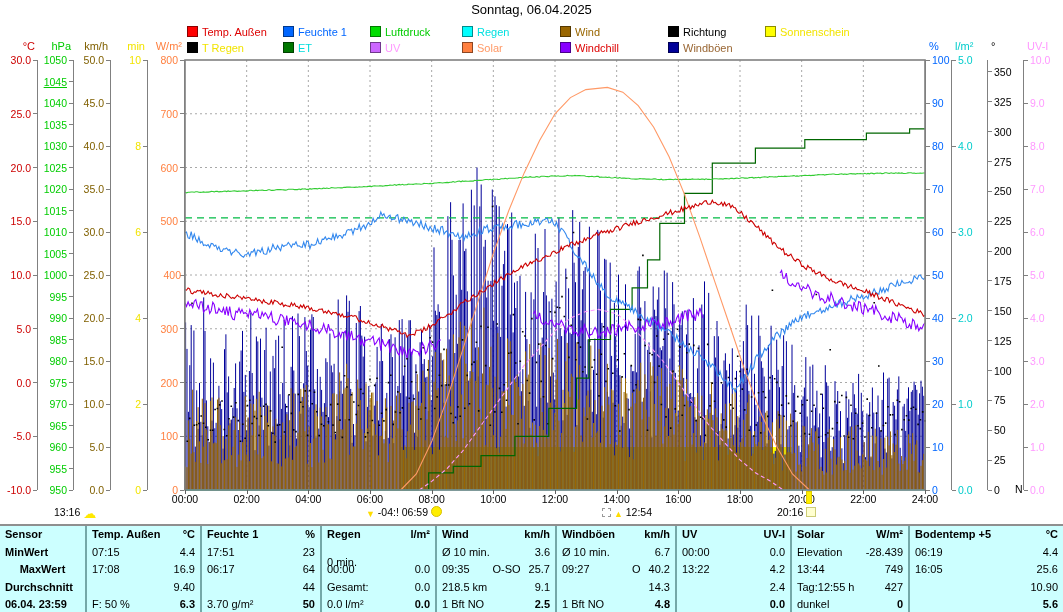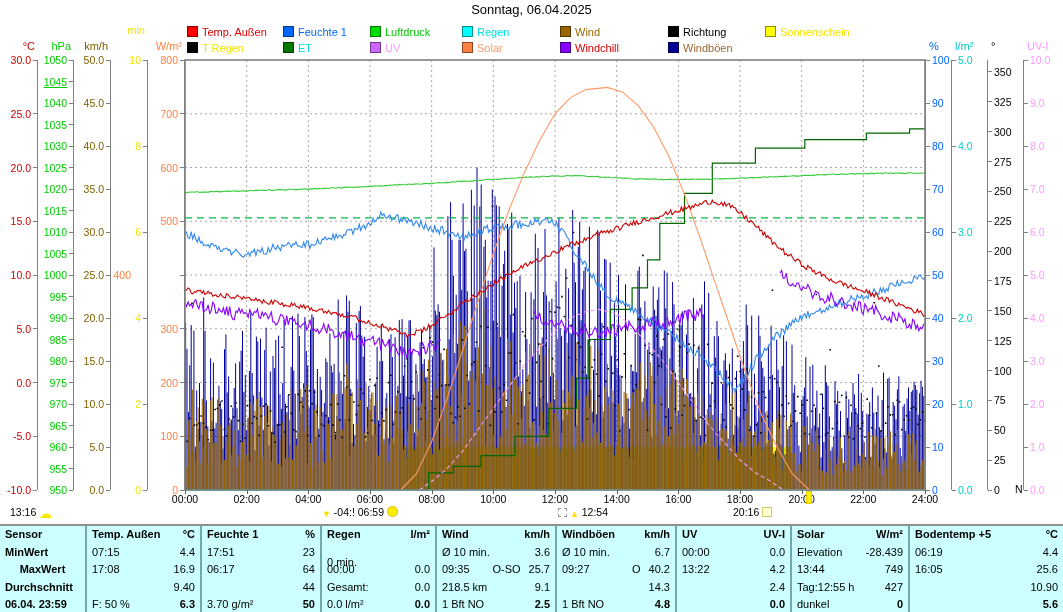--- a/index.html
+++ b/index.html
@@ -10,21 +10,21 @@
   .title{position:absolute;top:2px;left:0;width:100%;text-align:center;font-size:13px;color:#000;}
   .legend-item{position:absolute;height:12px;white-space:nowrap;}
   .legend-swatch{display:inline-block;width:9px;height:9px;border:1px solid rgba(0,0,0,.45);vertical-align:-1px;margin-right:4px;}
   .legend-label{font-size:11px;}
   .axis-line{position:absolute;width:1px;background:#808080;}
   .axis-tick{position:absolute;height:1px;background:#808080;}
   .axis-label{position:absolute;font-size:10.5px;line-height:10px;white-space:nowrap;}
   .axis-title{position:absolute;font-size:11px;white-space:nowrap;}
   .xlabel{position:absolute;width:44px;text-align:center;font-size:10.5px;color:#000;}
   .xtick{position:absolute;width:1px;height:4px;background:#606060;}
-  .marker{position:absolute;font-size:10.5px;white-space:nowrap;color:#000;}
+  .marker{position:absolute;font-size:10.5px;white-space:nowrap;color:#000;margin-left:44px;}
   .ic{display:inline-block;vertical-align:-1px;}
   .ic-sun{width:9px;height:9px;border-radius:50%;background:#ffee00;border:1px solid #d8c000;}
   .ic-cloud{color:#ffe800;font-size:13px;vertical-align:-2px;}
   .ic-downarrow{color:#ffdd00;font-size:9px;}
   .ic-dashbox{width:7px;height:7px;border:1px dashed #999;}
   .ic-tri{color:#ffdd00;font-size:9px;}
   .ic-palesquare{width:8px;height:8px;background:#ffffd0;border:1px solid #cccc77;}
   .sunset-tick{position:absolute;width:4px;height:11px;background:#ffee00;border:1px solid #e0cc00;}
   .stats{position:absolute;left:0;top:524px;width:1063px;height:88px;background:#ccffff;border-top:2px solid #8f8f8f;box-sizing:border-box;}
   .stats-col{position:absolute;top:0;height:100%;box-sizing:border-box;}
@@ -140,21 +140,21 @@
       <div class="axis-label" style="color: rgb(128, 96, 0); top: 227px; right: 959px;">30.0</div>
       <div class="axis-tick" style="top: 188.5px; width: 4px; left: 106px;"></div>
       <div class="axis-label" style="color: rgb(128, 96, 0); top: 184px; right: 959px;">35.0</div>
       <div class="axis-tick" style="top: 145.5px; width: 4px; left: 106px;"></div>
       <div class="axis-label" style="color: rgb(128, 96, 0); top: 141px; right: 959px;">40.0</div>
       <div class="axis-tick" style="top: 102.5px; width: 4px; left: 106px;"></div>
       <div class="axis-label" style="color: rgb(128, 96, 0); top: 98px; right: 959px;">45.0</div>
       <div class="axis-tick" style="top: 59.5px; width: 4px; left: 106px;"></div>
       <div class="axis-label" style="color: rgb(128, 96, 0); top: 55px; right: 959px;">50.0</div>
       <div class="axis-line" style="left: 147px; top: 60px; height: 430px;"></div>
-      <div class="axis-title" style="color: rgb(242, 228, 0); top: 24px; right: 918px;">min</div>
+      <div class="axis-title" style="color: rgb(242, 228, 0); top: 40px; right: 918px;">min</div>
       <div class="axis-tick" style="top: 489.5px; width: 4px; left: 143px;"></div>
       <div class="axis-label" style="color: rgb(242, 228, 0); top: 485px; right: 922px;">0</div>
       <div class="axis-tick" style="top: 403.5px; width: 4px; left: 143px;"></div>
       <div class="axis-label" style="color: rgb(242, 228, 0); top: 399px; right: 922px;">2</div>
       <div class="axis-tick" style="top: 317.5px; width: 4px; left: 143px;"></div>
       <div class="axis-label" style="color: rgb(242, 228, 0); top: 313px; right: 922px;">4</div>
       <div class="axis-tick" style="top: 231.5px; width: 4px; left: 143px;"></div>
       <div class="axis-label" style="color: rgb(242, 228, 0); top: 227px; right: 922px;">6</div>
       <div class="axis-tick" style="top: 145.5px; width: 4px; left: 143px;"></div>
       <div class="axis-label" style="color: rgb(242, 228, 0); top: 141px; right: 922px;">8</div>
@@ -164,21 +164,21 @@
       <div class="axis-title" style="color: rgb(255, 128, 64); top: 40px; right: 881px;">W/m²</div>
       <div class="axis-tick" style="top: 489.5px; width: 4px; left: 180px;"></div>
       <div class="axis-label" style="color: rgb(255, 128, 64); top: 485px; right: 885px;">0</div>
       <div class="axis-tick" style="top: 435.75px; width: 4px; left: 180px;"></div>
       <div class="axis-label" style="color: rgb(255, 128, 64); top: 431.25px; right: 885px;">100</div>
       <div class="axis-tick" style="top: 382px; width: 4px; left: 180px;"></div>
       <div class="axis-label" style="color: rgb(255, 128, 64); top: 377.5px; right: 885px;">200</div>
       <div class="axis-tick" style="top: 328.25px; width: 4px; left: 180px;"></div>
       <div class="axis-label" style="color: rgb(255, 128, 64); top: 323.75px; right: 885px;">300</div>
       <div class="axis-tick" style="top: 274.5px; width: 4px; left: 180px;"></div>
-      <div class="axis-label" style="color: rgb(255, 128, 64); top: 270px; right: 932px;">400</div>
+      <div class="axis-label" style="color: rgb(255, 128, 64); top: 270px; right: 882px;">400</div>
       <div class="axis-tick" style="top: 220.75px; width: 4px; left: 180px;"></div>
       <div class="axis-label" style="color: rgb(255, 128, 64); top: 216.25px; right: 885px;">500</div>
       <div class="axis-tick" style="top: 167px; width: 4px; left: 180px;"></div>
       <div class="axis-label" style="color: rgb(255, 128, 64); top: 162.5px; right: 885px;">600</div>
       <div class="axis-tick" style="top: 113.25px; width: 4px; left: 180px;"></div>
       <div class="axis-label" style="color: rgb(255, 128, 64); top: 108.75px; right: 885px;">700</div>
       <div class="axis-tick" style="top: 59.5px; width: 4px; left: 180px;"></div>
       <div class="axis-label" style="color: rgb(255, 128, 64); top: 55px; right: 885px;">800</div>
       <div class="axis-line" style="left: 925px; top: 60px; height: 430px;"></div>
       <div class="axis-title" style="color: rgb(0, 102, 255); top: 40px; left: 929px;">%</div>

